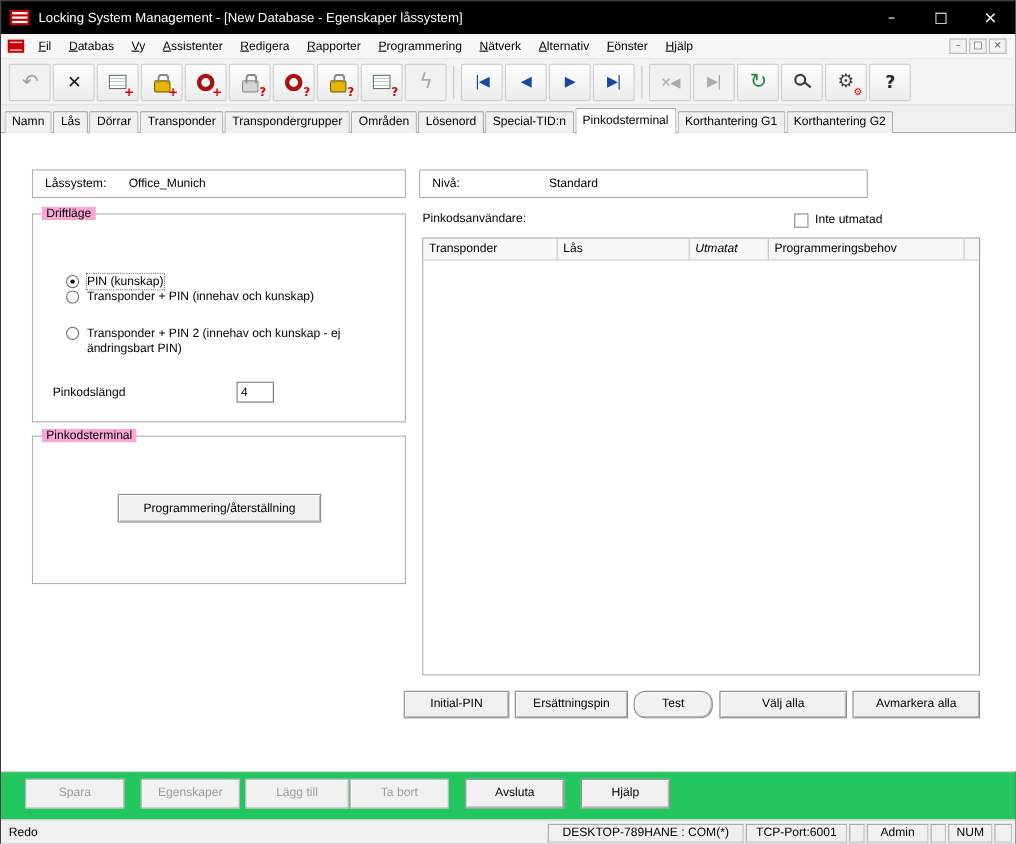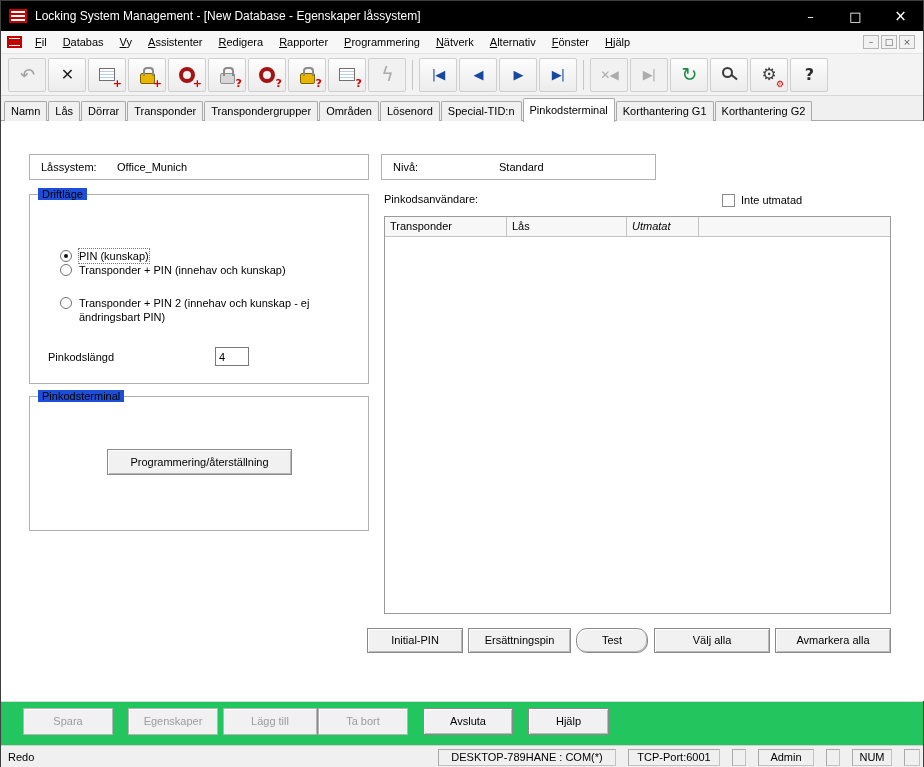--- a/index.html
+++ b/index.html
@@ -65,29 +65,29 @@
             border-bottom:1px solid #a9a9a9; }
   .tab-items { display:flex; align-items:flex-end; height:25px; padding-left:3px; }
   .tab { height:20px; line-height:19px; padding:0 6px; border:1px solid #a9a9a9; border-bottom:none;
          border-radius:2px 2px 0 0; background:#f0f0f0; margin-right:1px; white-space:nowrap; cursor:default; }
   .tab.active { background:#fff; height:24px; line-height:23px; margin-bottom:-1px; position:relative; z-index:2; }
 
   
   .content { position:absolute; left:0; top:120px; width:924px; height:580px; background:#fff; }
   .valuebox { position:absolute; height:26px; border:1px solid #b0b0b0; display:flex; align-items:center; }
   #lock-system-box { left:28px; top:33px; width:340px; }
-  #level-box { left:380px; top:33px; width:275px; }
+  #level-box { left:380px; top:33px; width:408px; }
   .vlabel { margin-left:11px; }
   #lock-system-box .vlabel { width:76px; }
   #level-box .vlabel { width:106px; }
 
   .groupbox { position:absolute; border:1px solid #b0b0b0; }
   #mode-groupbox { left:28px; top:73px; width:340px; height:190px; }
   #terminal-groupbox { left:28px; top:275px; width:340px; height:135px; }
-  .gb-title { position:absolute; top:-7px; left:8px; background:#1d4ed8; padding:0 4px; }
+  .gb-title { position:absolute; top:-7px; left:8px; background:#f9a8d4; padding:0 4px; }
 
   .radio-row { position:absolute; left:30px; }
   .radio { width:12px; height:12px; border:1px solid #707070; border-radius:50%; background:#fff;
            display:inline-block; position:relative; vertical-align:top; margin-top:1px; }
   .radio.sel::after { content:""; position:absolute; left:3px; top:3px; width:4px; height:4px;
            border-radius:50%; background:#111; }
   .radio-label { display:inline-block; margin-left:7px; max-width:268px; line-height:14px; }
   .focus-dotted { outline:1px dotted #777; }
 
   .pin-label { position:absolute; left:18px; top:156px; }
@@ -118,21 +118,21 @@
   
   .footer { position:absolute; left:0; top:700px; width:100%; height:44px; background:#22c55e;
             border-top:1px solid #d9d9d9; }
   .footer-btn { top:6px; height:27px; line-height:25px; }
 
   
   .statusbar { position:absolute; left:0; top:744px; width:100%; height:23px; background:#f0f0f0;
                border-top:1px solid #cfcfcf; display:flex; align-items:center; justify-content:space-between;
                padding:0 3px; }
   .status-ready { padding-left:4px; }
-  .status-right { display:flex; gap:12px; height:17px; align-items:center; }
+  .status-right { display:flex; gap:2px; height:17px; align-items:center; }
   .sseg { display:inline-block; height:17px; border:1px solid #c2c2c2; border-top-color:#a9a9a9;
           border-left-color:#a9a9a9; background:#f0f0f0; text-align:center; line-height:15px;
           white-space:nowrap; overflow:hidden; }
 </style>
 </head>
 <body>
 
 <div class="window">
 
   <div class="titlebar">
@@ -293,20 +293,21 @@
 
     <span class="users-label">Pinkodsanvändare:</span>
     <span class="checkbox"></span>
     <span class="checkbox-label">Inte utmatad</span>
 
     <div class="table">
       <div class="table-header" id="table-header">
           <div class="th" style="width: 122px;">Transponder</div>
           <div class="th" style="width: 120px;">Lås</div>
           <div class="th" style="width: 72px; font-style: italic;">Utmatat</div>
+          <div class="th" style="width: 178px;">Programmeringsbehov</div>
           <div class="th filler"></div>
         </div>
       <div class="table-body"></div>
     </div>
 
     <div id="table-actions">
         <div class="btn action-btn" style="left: 366px; width: 96px;">Initial-PIN</div>
         <div class="btn action-btn" style="left: 467px; width: 103px;">Ersättningspin</div>
         <div class="btn action-btn" style="left: 575px; width: 72px; border-radius: 11px;">Test</div>
         <div class="btn action-btn" style="left: 653px; width: 116px;">Välj alla</div>

